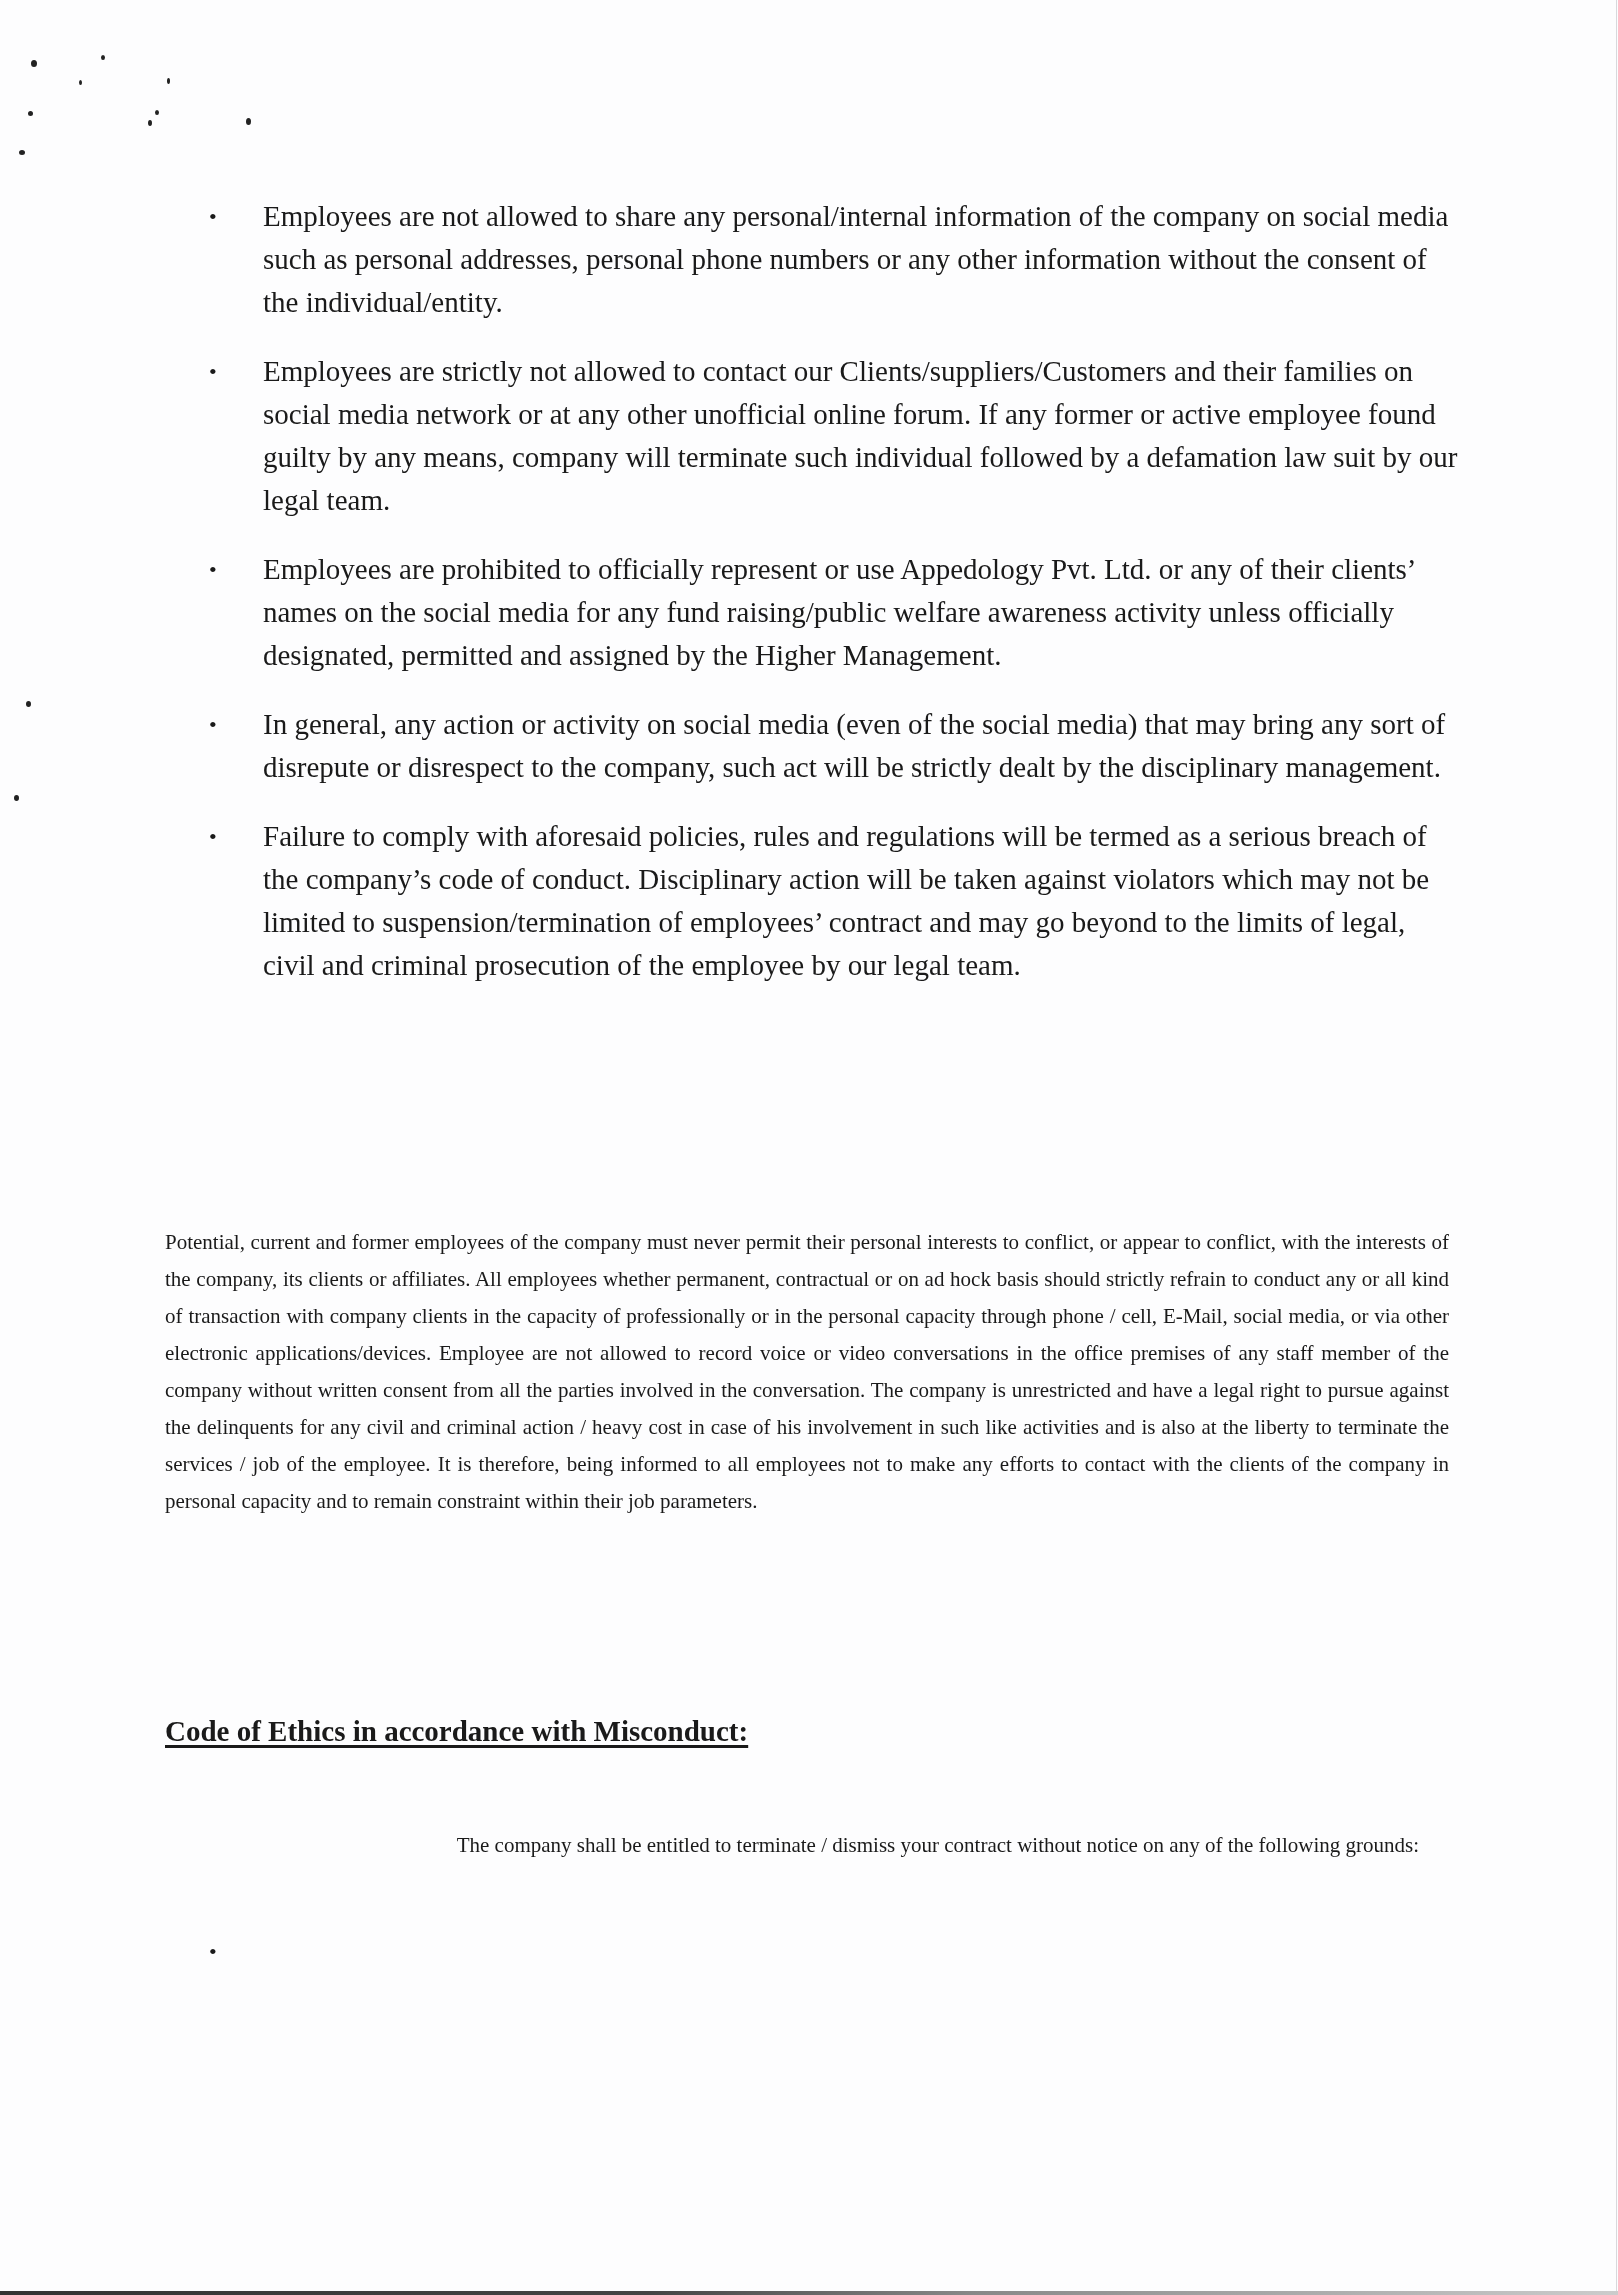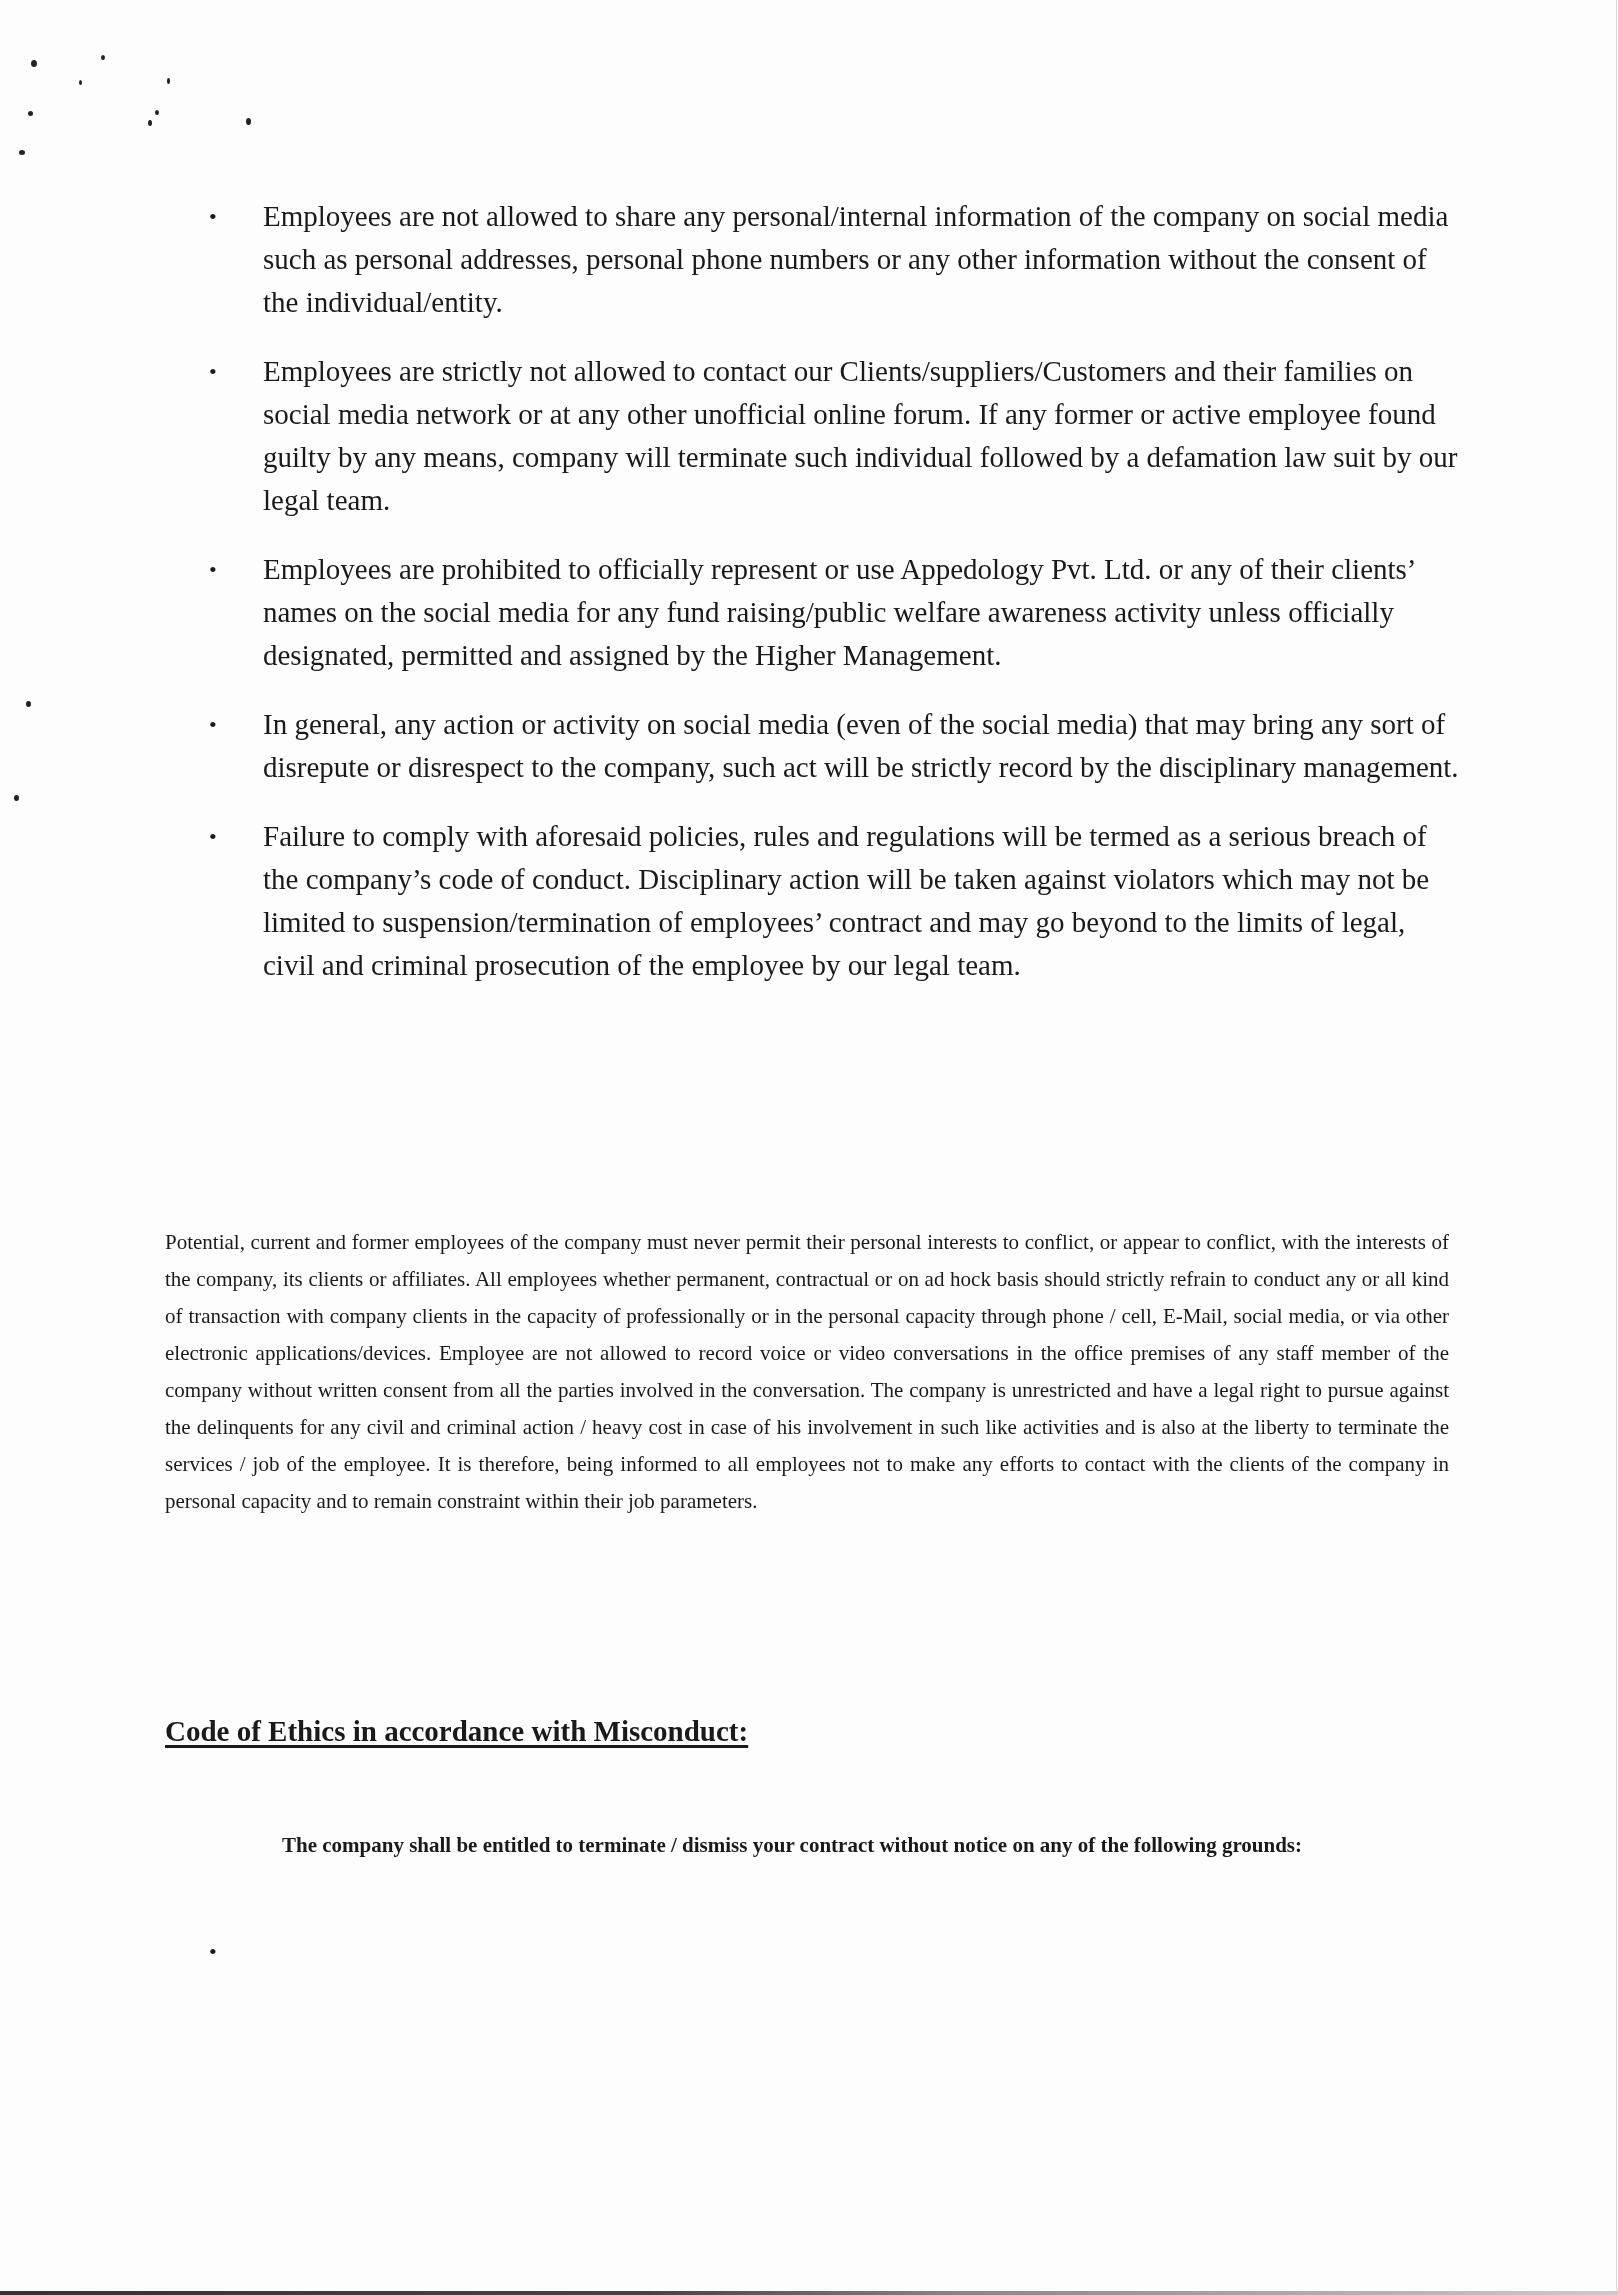--- a/index.html
+++ b/index.html
@@ -81,23 +81,22 @@
     .para {
       position: absolute;
       left: 165px;
       width: 1284px;
       font-size: 21px;
       line-height: 37px;
       margin: 0;
       text-align: justify;
     }
     .para.left {
-      text-align: center;
+      text-align: right;
       line-height: 37px;
-      font-weight: bold;
     }
   </style>
 </head>
 <body>
 
 <div class="page">
 
   <div>
     <span class="speck" style="left:31px;top:60px;width:6px;height:7px;"></span>
     <span class="speck" style="left:101px;top:55px;width:4px;height:5px;"></span>
@@ -120,21 +119,21 @@
     <li class="bullet-item" style="margin-bottom:26px;">
       <span class="bullet">•</span>
       <span>Employees are strictly not allowed to contact our Clients/suppliers/Customers and their families on social media network or at any other unofficial online forum. If any former or active employee found guilty by any means, company will terminate such individual followed by a defamation law suit by our legal team.</span>
     </li>
     <li class="bullet-item" style="margin-bottom:26px;">
       <span class="bullet">•</span>
       <span>Employees are prohibited to officially represent or use Appedology Pvt. Ltd. or any of their clients’ names on the social media for any fund raising/public welfare awareness activity unless officially designated, permitted and assigned by the Higher Management.</span>
     </li>
     <li class="bullet-item" style="margin-bottom:26px;">
       <span class="bullet">•</span>
-      <span>In general, any action or activity on social media (even of the social media) that may bring any sort of disrepute or disrespect to the company, such act will be strictly record by the disciplinary management.</span>
+      <span>In general, any action or activity on social media (even of the social media) that may bring any sort of disrepute or disrespect to the company, such act will be strictly dealt by the disciplinary management.</span>
     </li>
     <li class="bullet-item">
       <span class="bullet">•</span>
       <span>Failure to comply with aforesaid policies, rules and regulations will be termed as a serious breach of the company’s code of conduct. Disciplinary action will be taken against violators which may not be limited to suspension/termination of employees’ contract and may go beyond to the limits of legal, civil and criminal prosecution of the employee by our legal team.</span>
     </li>
   </ul>
 
   <p class="para" style="top:1224px;">Potential, current and former employees of the company must never permit their personal interests to conflict, or appear to conflict, with the interests of the company, its clients or affiliates. All employees whether permanent, contractual or on ad hock basis should strictly refrain to conduct any or all kind of transaction with company clients in the capacity of professionally or in the personal capacity through phone / cell, E-Mail, social media, or via other electronic applications/devices. Employee are not allowed to record voice or video conversations in the office premises of any staff member of the company without written consent from all the parties involved in the conversation. The company is unrestricted and have a legal right to pursue against the delinquents for any civil and criminal action / heavy cost in case of his involvement in such like activities and is also at the liberty to terminate the services / job of the employee. It is therefore, being informed to all employees not to make any efforts to contact with the clients of the company in personal capacity and to remain constraint within their job parameters.</p>
 
   <h2 class="heading" style="top:1713px;text-align:right;">Code of Ethics in accordance with Misconduct:</h2>

